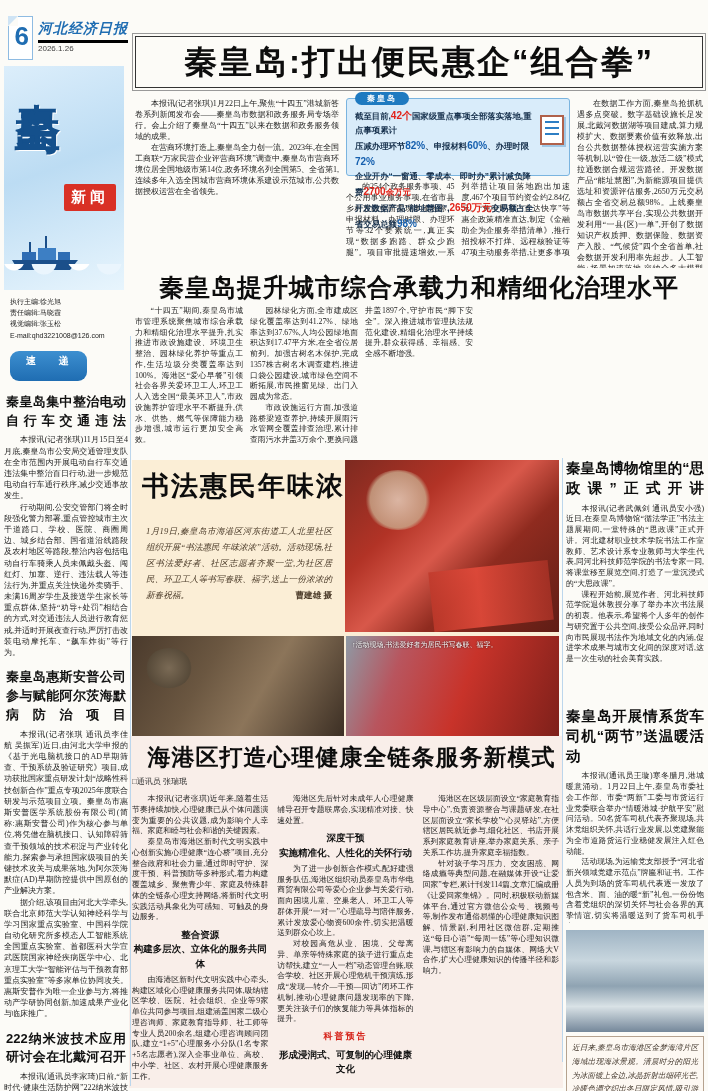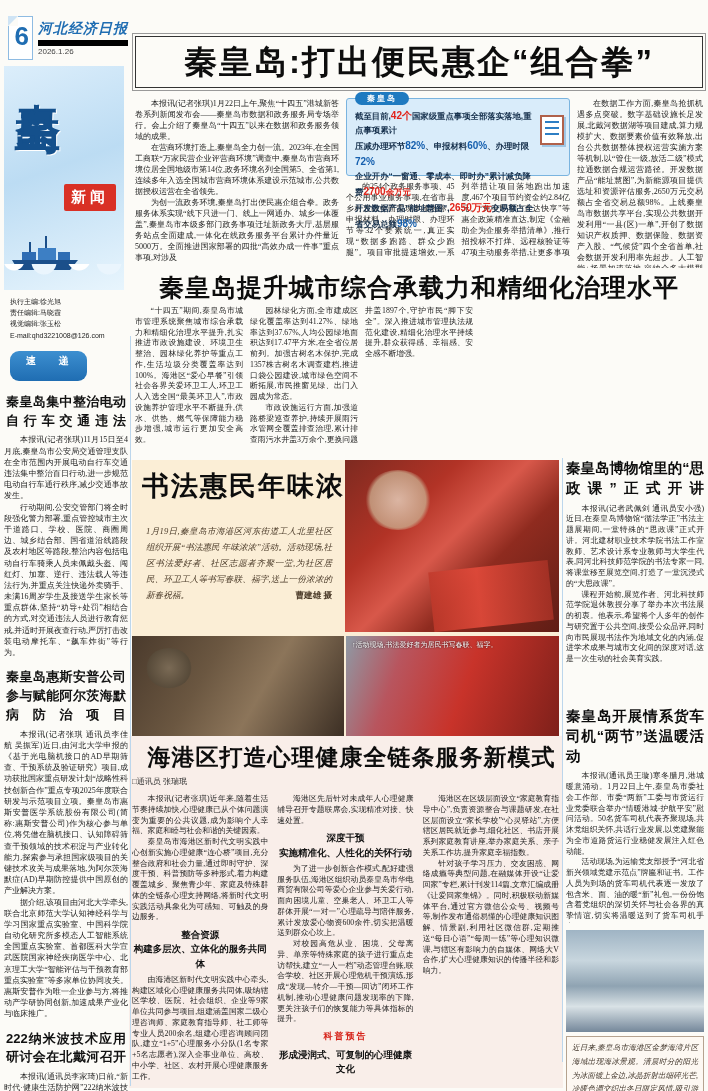--- a/index.html
+++ b/index.html
@@ -14,21 +14,21 @@
   .vrule { position:absolute; width:0; border-left:1px solid #bcd6ec; }
 
   
   .sidebar { position:absolute; left:4px; top:16px; width:124px; }
   .mast { display:flex; gap:5px; align-items:flex-start; padding-left:4px; }
   .fold { position:relative; width:34px; height:44px; border:1px solid #8ebbe2; background:#fff; }
   .fold:before { content:""; position:absolute; left:-1px; top:-1px; border-style:solid; border-width:10px 10px 0 0; border-color:#cfe4f5 #fcfbf7 transparent transparent; }
   .pagenum { position:absolute; right:3px; top:4px; font:bold 26px "Liberation Sans",sans-serif; color:#1f6db2; }
   .mast-right { padding-top:4px; }
   .paper-name { font:italic bold 14px "Liberation Serif",serif; color:#1f6db2; letter-spacing:1px; white-space:nowrap; }
-  .paper-date { font:8px "Liberation Sans",sans-serif; color:#444; border-top:6px solid #000000; margin-top:2px; padding-top:1px; }
+  .paper-date { font:8px "Liberation Sans",sans-serif; color:#444; border-top:3px solid #000000; margin-top:2px; padding-top:1px; }
 
   .panel { position:relative; margin-top:6px; width:120px; height:224px;
            background:linear-gradient(160deg,#dceefb 0%,#bcdcf3 45%,#e8f5fd 100%); overflow:hidden; }
   .vtitle { position:absolute; left:8px; top:2px; writing-mode:vertical-rl; font:bold 46px "Liberation Serif",serif; color:#14508c; line-height:1.1; letter-spacing:2px; text-shadow:1px 1px 0 #fff; }
   .newsbox { position:absolute; right:8px; top:118px; background:#d93025; color:#fff; font:bold 15px "Liberation Sans",sans-serif; padding:4px 7px; letter-spacing:4px; border-radius:2px;margin-left:44px; }
   .wave { position:absolute; bottom:0; left:0; width:120px; height:26px; background:
           radial-gradient(circle at 10px -4px,#ffffff 10px,transparent 11px),
           radial-gradient(circle at 40px -2px,#eaf5fd 12px,transparent 13px),
           radial-gradient(circle at 75px -5px,#ffffff 11px,transparent 12px),
           radial-gradient(circle at 105px -2px,#eaf5fd 12px,transparent 13px); }
@@ -167,21 +167,20 @@
   </div>
 
   <div class="lead-box">
     <h1>秦皇岛:打出便民惠企“组合拳”</h1>
   </div>
 
   <div class="lead-body">
     <div class="coltext lb-col1">
       <p>本报讯(记者张琪)1月22日上午,聚焦“十四五”港城新答卷系列新闻发布会——秦皇岛市数据和政务服务局专场举行。会上介绍了秦皇岛“十四五”以来在数据和政务服务领域的成果。</p>
       <p>在营商环境打造上,秦皇岛全力创一流。2023年,在全国工商联“万家民营企业评营商环境”调查中,秦皇岛市营商环境位居全国地级市第14位,政务环境名列全国第5、全省第1,连续多年入选全国城市营商环境体系建设示范城市,公共数据授权运营在全省领先。</p>
-      <p>为创一流政务环境,秦皇岛打出便民惠企组合拳。政务服务体系实现“线下只进一门、线上一网通办、城乡一体覆盖”,秦皇岛市本级多部门政务事项迁址新政务大厅,基层服务站点全面建成,一体化在线政务服务平台累计办件量近5000万。全面推进国家部署的四批“高效办成一件事”重点事项,对涉及</p>
     </div>
     <div class="lb-mid">
       <div class="databox">
         <div class="db-tab">秦皇岛</div>
         <div class="db-line"><span>截至目前,</span><span class="num-red">42个</span><span>国家级重点事项全部落实落地,重点事项累计</span></div>
         <div class="db-line"><span>压减办理环节</span><span class="num-blue">82%</span><span>、申报材料</span><span class="num-blue">60%</span><span>、办理时限</span><span class="num-blue">72%</span></div>
         <div class="db-line"><span>企业开办“一窗通、零成本、即时办”累计减负降费</span><span class="num-red">2700</span><span class="txt-red">余万元</span></div>
         <div class="db-line"><span>开发数据产品“能址慧图”,</span><span class="num-red">2650万元</span><span>交易额占全省交易总额</span><span class="num-blue">98%</span></div>
         <div class="db-icon">
             <i></i>

